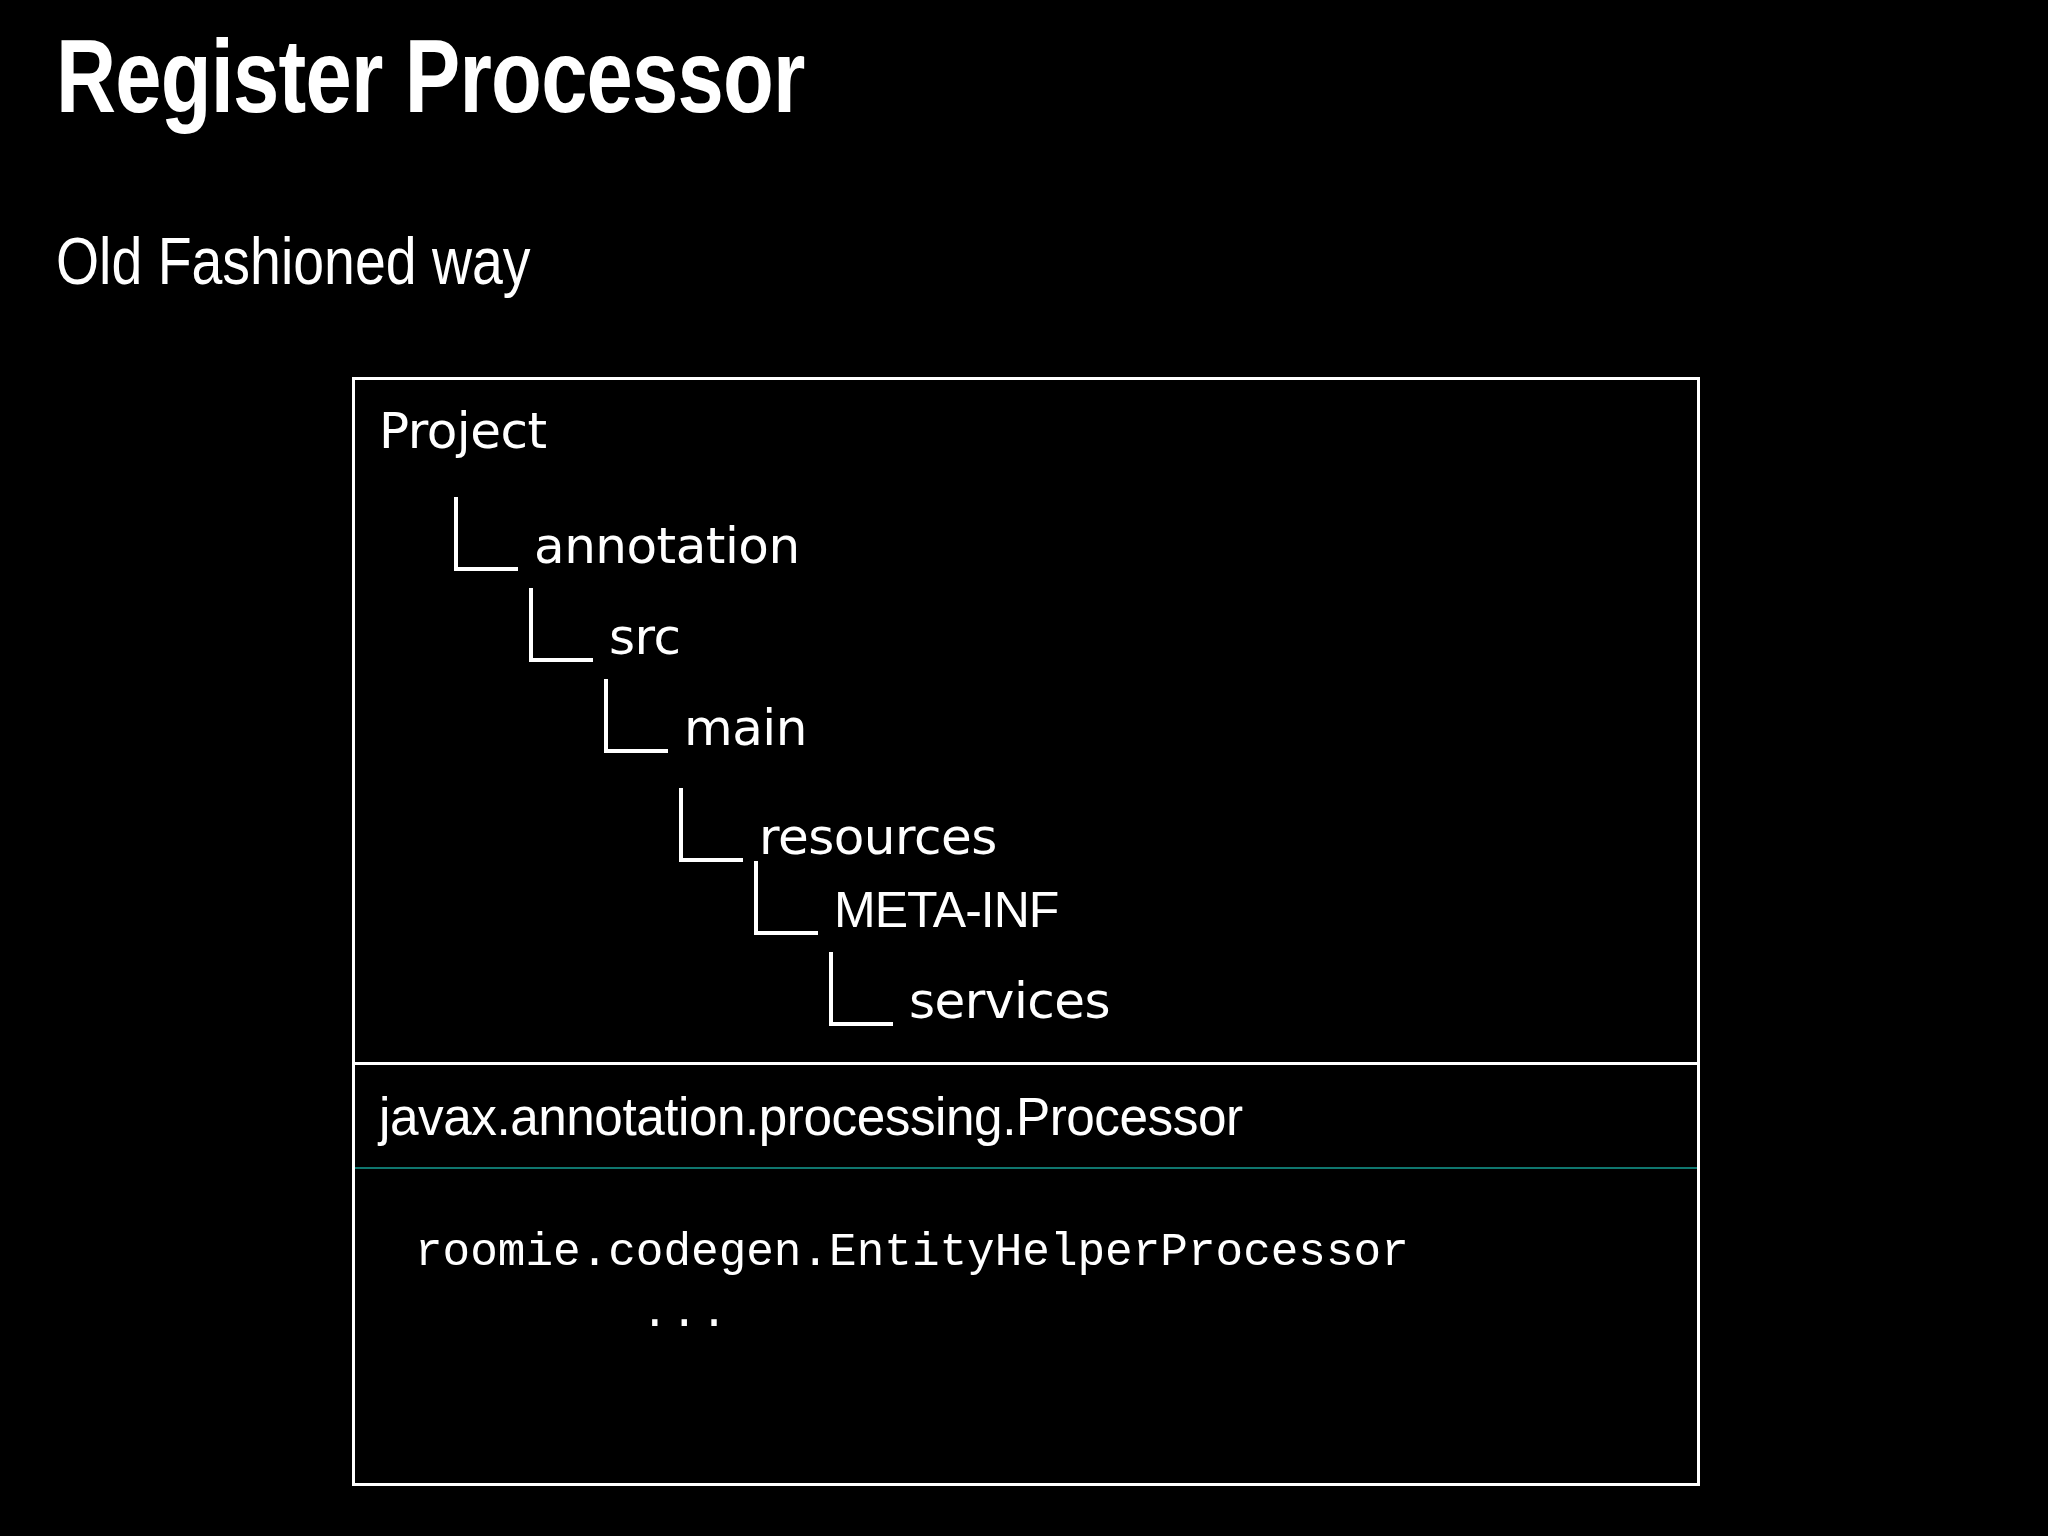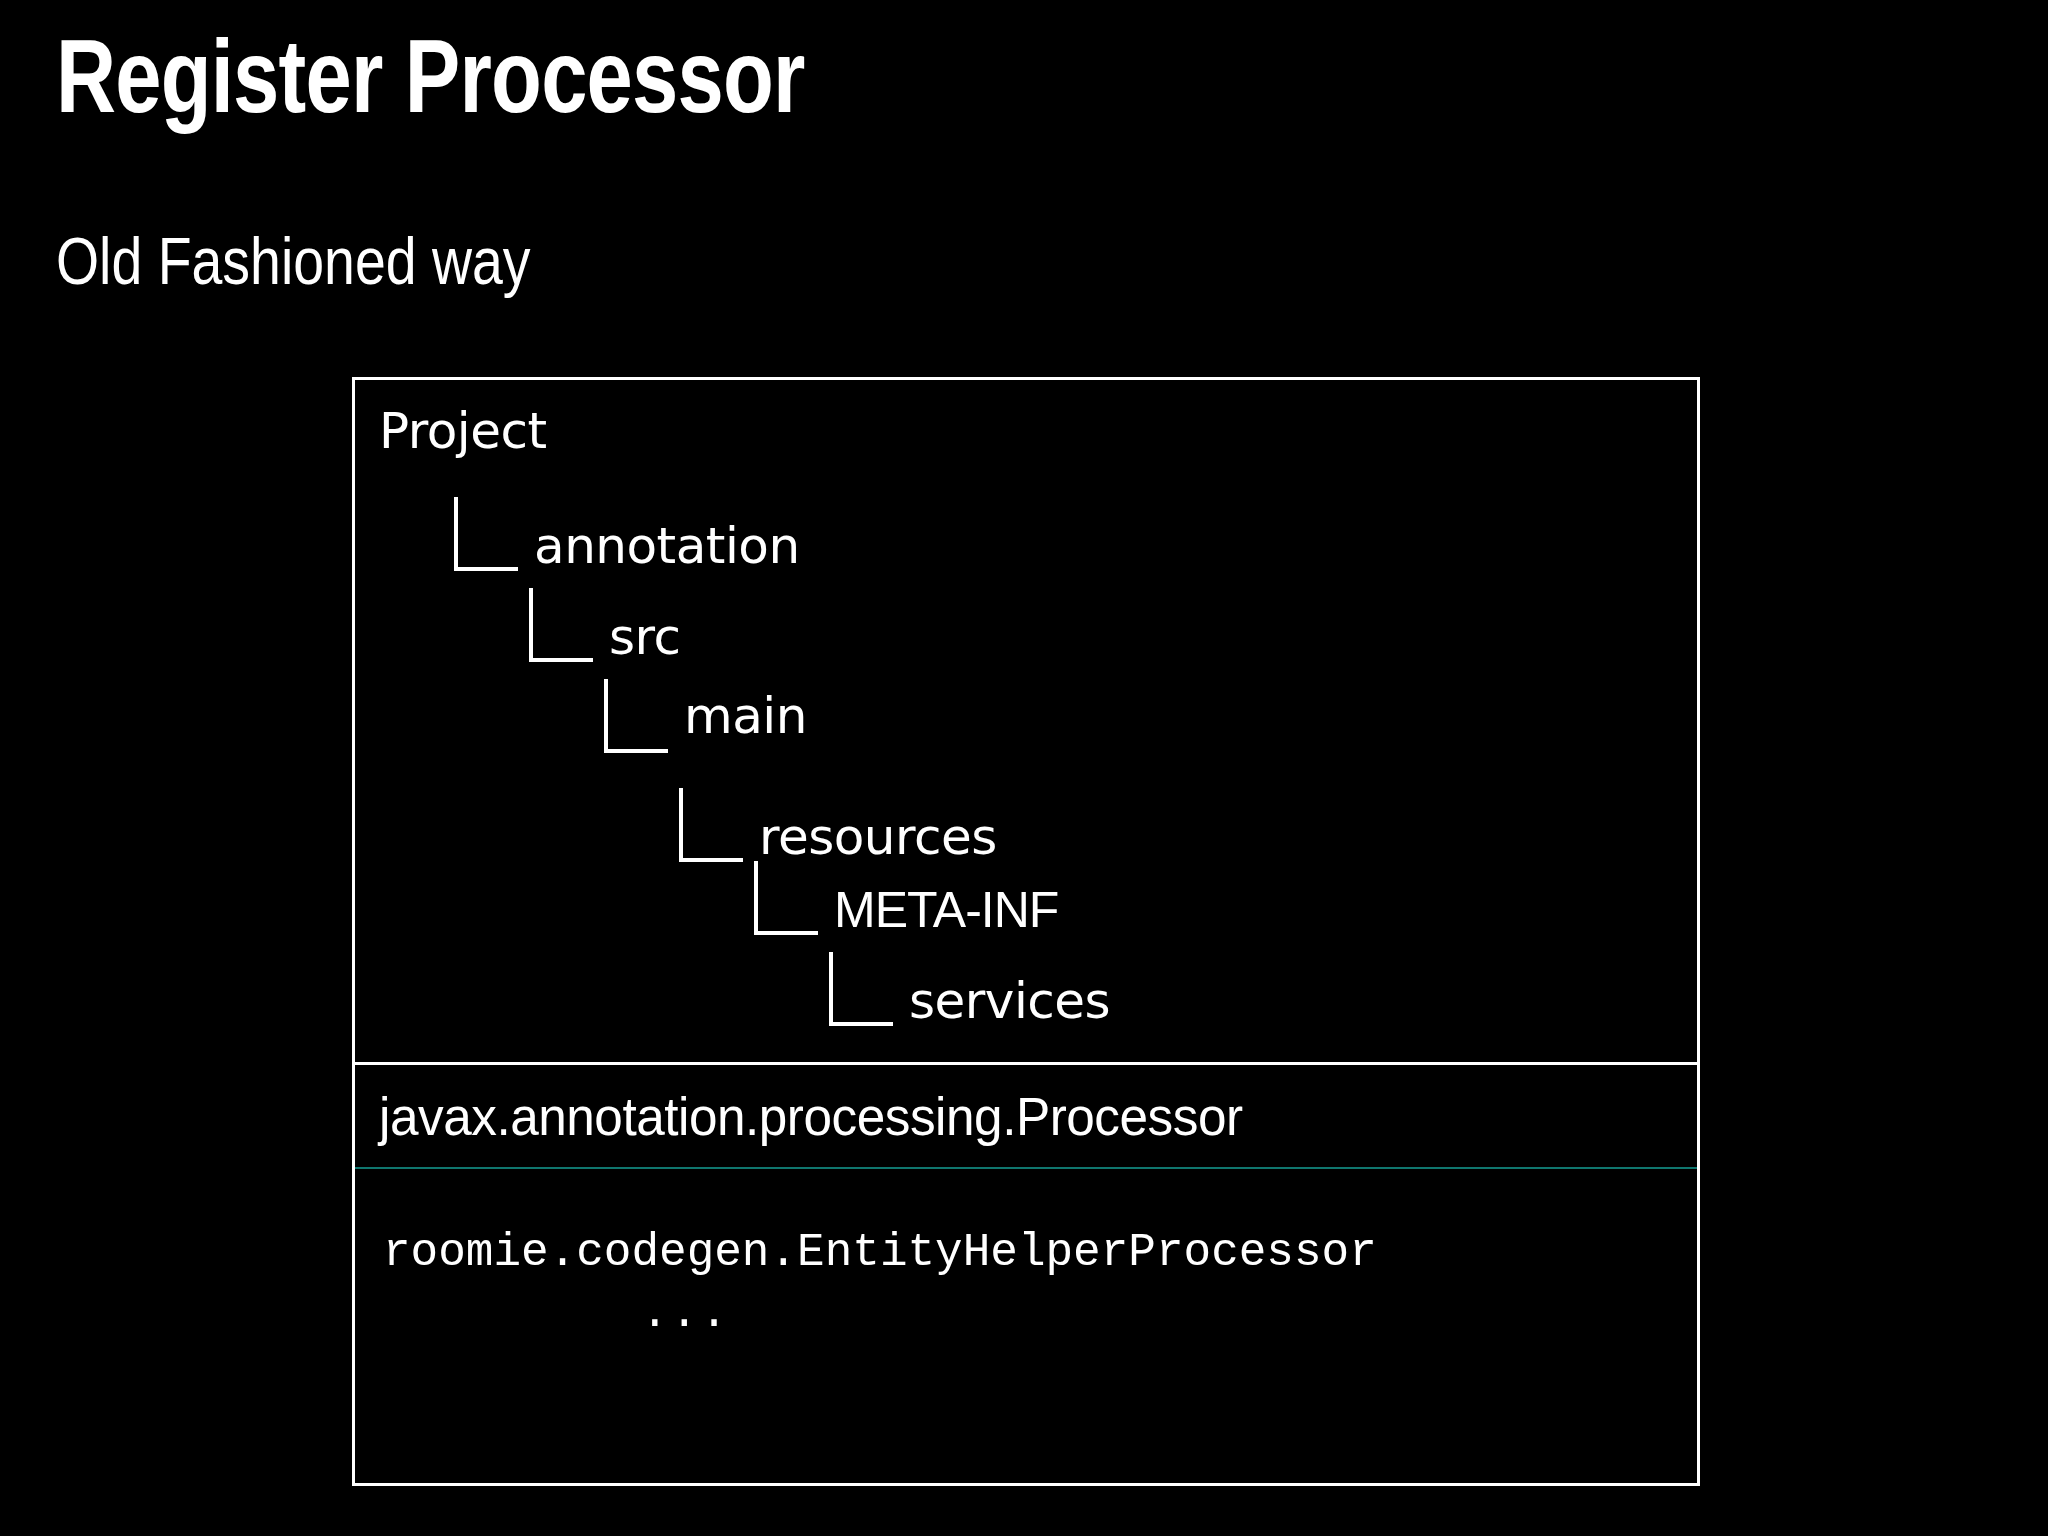--- a/index.html
+++ b/index.html
@@ -85,21 +85,21 @@
   #file-body {
     position: relative;
     padding: 54px 0 0 0;
     font-family: "Liberation Mono", "DejaVu Sans Mono", monospace;
     font-size: 46px;
     line-height: 1.32;
     white-space: pre;
   }
   #file-body .code-line {
     display: block;
-    padding-left: 28px;
+    padding-left: 60px;
   }
   #file-body .code-line.ellipsis {
     padding-left: 286px;
     letter-spacing: 2px;
   }
 
   
   #tree {
     position: relative;
     width: 100%;
@@ -166,21 +166,21 @@
           <span class="tree-label">Project</span>
         </div>
         <div class="tree-row" style="left: 99px; top: 117px;">
           <span class="elbow"></span>
           <span class="tree-label">annotation</span>
         </div>
         <div class="tree-row" style="left: 174px; top: 208px;">
           <span class="elbow"></span>
           <span class="tree-label">src</span>
         </div>
-        <div class="tree-row" style="left: 249px; top: 299px; align-items: center;">
+        <div class="tree-row" style="left: 249px; top: 299px;">
           <span class="elbow"></span>
           <span class="tree-label">main</span>
         </div>
         <div class="tree-row" style="left: 324px; top: 408px;">
           <span class="elbow"></span>
           <span class="tree-label">resources</span>
         </div>
         <div class="tree-row" style="left: 474px; top: 572px;">
           <span class="elbow"></span>
           <span class="tree-label">services</span>

